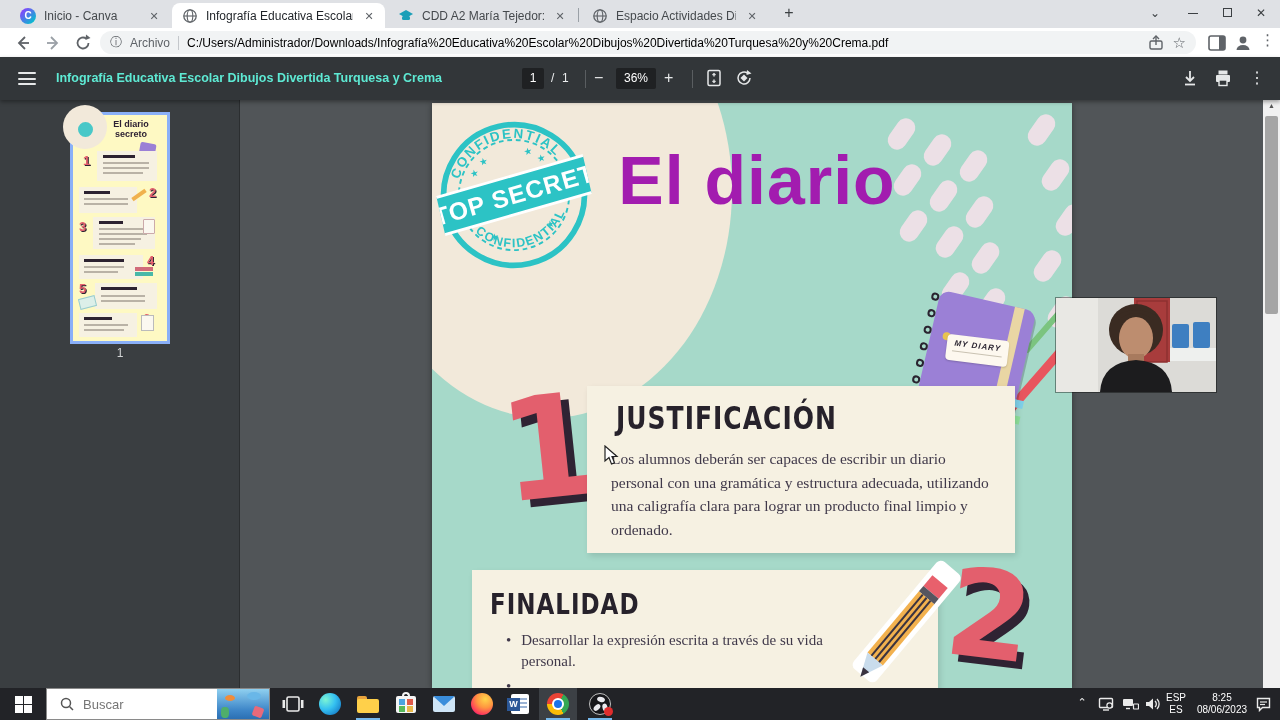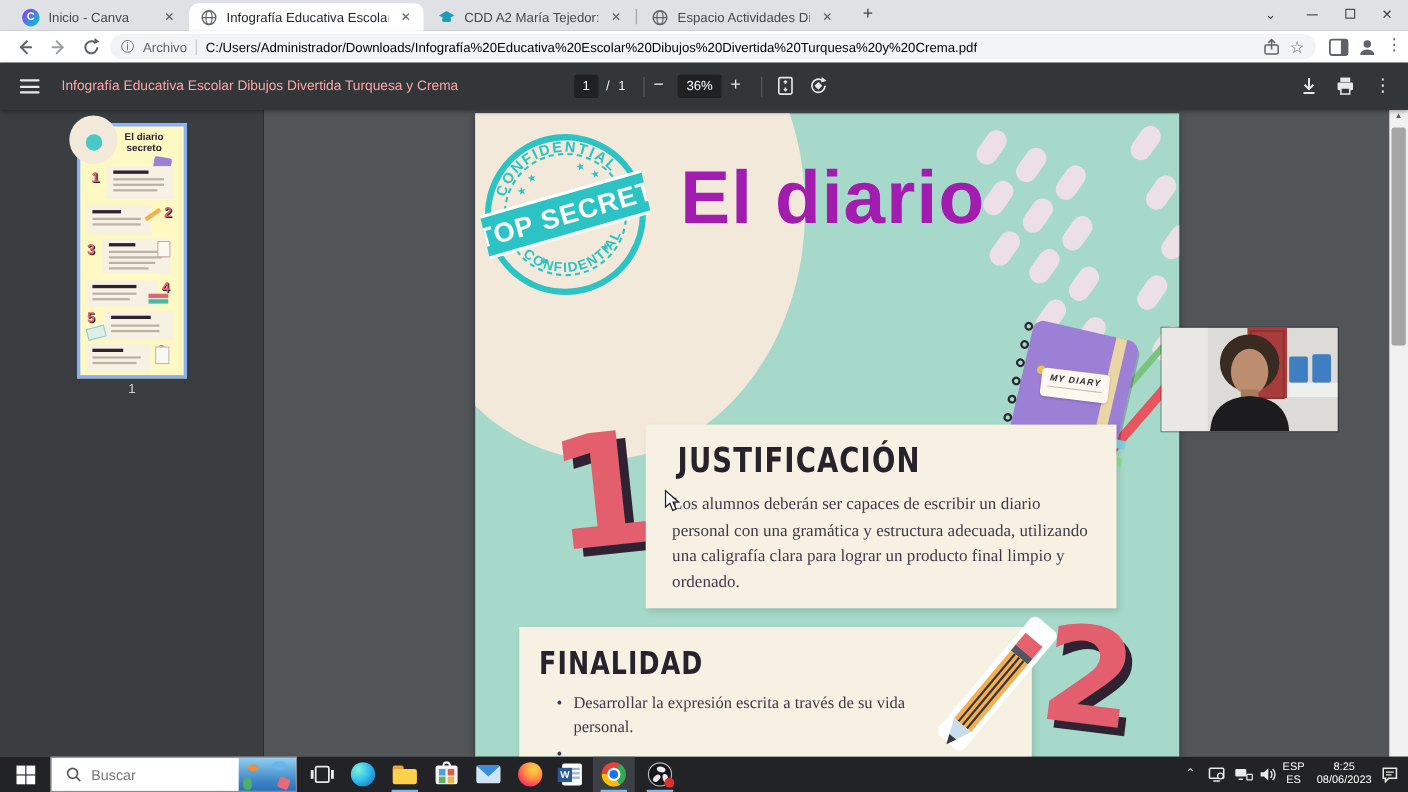--- a/index.html
+++ b/index.html
@@ -27,21 +27,21 @@
   .nav-ic { top:4px; width:22px; height:22px; }
   #urlpill { left:100px; top:3px; width:1096px; height:23px; background:#f1f3f4; border-radius:12px; display:flex; align-items:center; padding:0 10px; gap:8px; }
   #urlpill .scheme { font-size:12px; color:#5f6368; }
   #urlpill .vdiv { width:1px; height:14px; background:#c4c7cb; }
   #urlpill .url { font-size:12px; color:#000000; white-space:nowrap; overflow:hidden; flex:1; }
   #urlpill .info { font-size:12px; color:#5f6368; }
   .bar-ic { top:4px; width:22px; height:22px; }
 
   
   #pdfbar { left:0; top:57px; width:1280px; height:43px; background:#323639; color:#eceeef; box-shadow:0 2px 4px rgba(0,0,0,.35); z-index:5; }
-  #pdfbar .doc-title { left:56px; top:14px; font-size:12.5px; font-weight:normal; color:#fca5a5; }
+  #pdfbar .doc-title { left:56px; top:14px; font-size:12.5px; font-weight:bold; color:#5eead4; }
   .ham { left:18px; top:15px; width:18px; height:13px; display:flex; flex-direction:column; justify-content:space-between; }
   .ham i { height:2px; background:#e6e8e9; border-radius:1px; }
   .pgbox,.zoombox { background:#1f2123; border-radius:2px; text-align:center; font-size:12px; color:#fff; }
   .tool-sep { width:1px; height:18px; background:#5a5e61; top:13px; }
   .tb-glyph { font-size:16px; color:#e6e8e9; text-align:center; }
   .tb-svg { top:11px; }
 
   
   #viewer { left:0; top:100px; width:1280px; height:588px; background:#515558; overflow:hidden; }
   #thumbpanel { left:0; top:0; width:240px; height:588px; background:#3a3e41; box-shadow:inset -1px 0 0 rgba(0,0,0,.25); }

